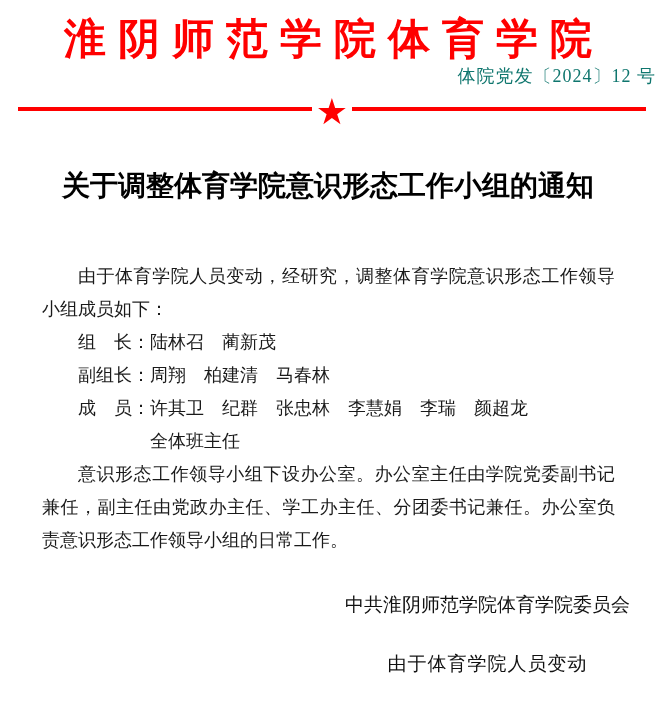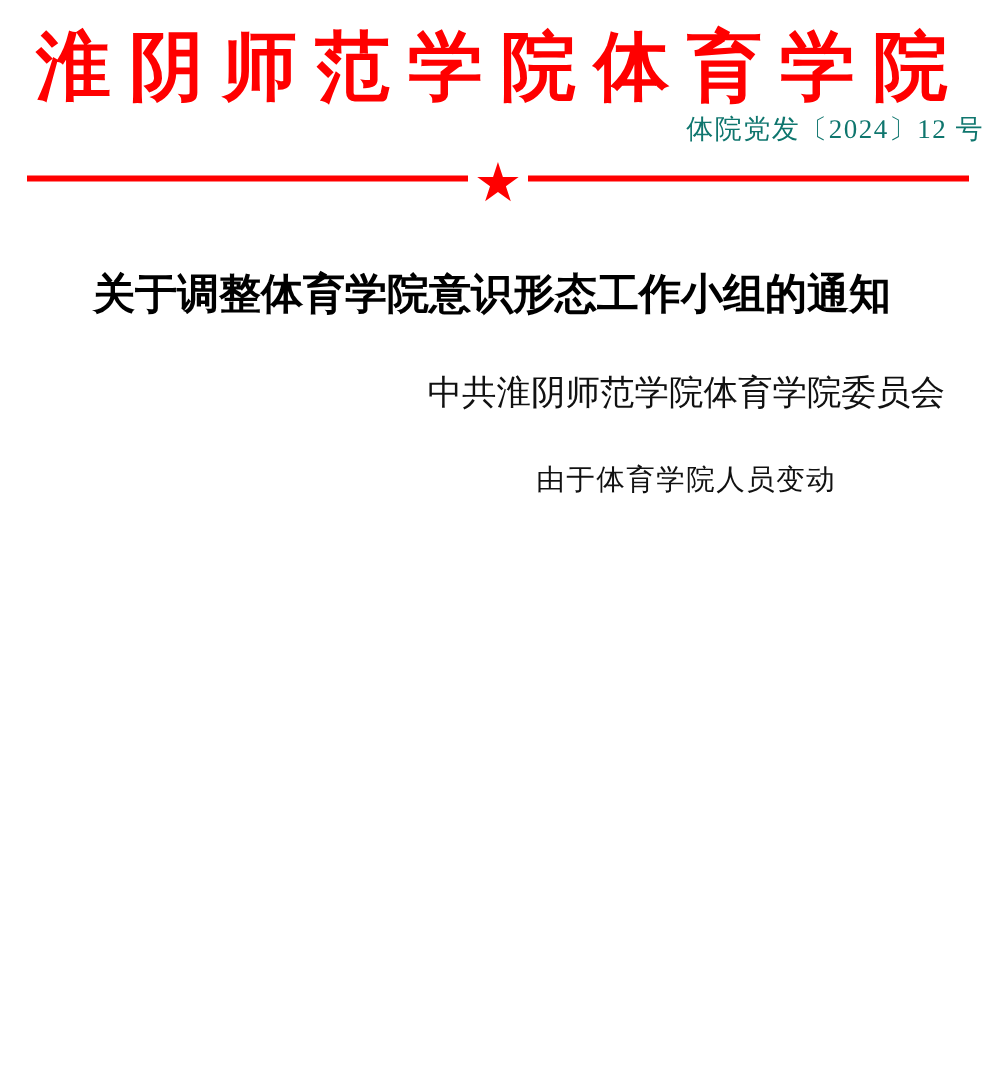--- a/index.html
+++ b/index.html
@@ -13,21 +13,21 @@
     color: var(--ink);
     overflow: hidden;
   }
   .doc { width: 656px; height: 721px; background: #ffffff; }
 
   
   .org-title {
     margin-top: 14px;
     text-align: center;
     color: var(--accent);
-    font-size: 50px;
+    font-size: 42px;
     font-weight: bold;
     letter-spacing: 12px;
     text-indent: 12px;
     line-height: 1.2;
     font-family: "Liberation Serif", "DejaVu Serif", serif;
     white-space: nowrap;
   }
 
   .doc-number {
     text-align: right;
@@ -81,21 +81,21 @@
   .member-list { margin-left: 36px; }
   .member-line { white-space: pre; }
 
   .sig-block {
     margin-top: 34px;
     text-align: right;
     padding-right: 26px;
   }
   .sig-inner { display: inline-block; text-align: center; }
   .sig-org {
-    font-size: 23px;
+    font-size: 19px;
     line-height: 28px;
     white-space: nowrap;
   }
   .sig-date {
     margin-top: 31px;
     font-size: 19px;
     line-height: 28px;
     letter-spacing: 1px;
     white-space: nowrap;
   }
@@ -110,20 +110,34 @@
   <div class="doc-number">体院党发〔2024〕12 号</div>
 
   <div class="separator">
     <div class="seg"></div>
     <span class="star">★</span>
     <div class="seg"></div>
   </div>
 
   <h2 class="notice-title">关于调整体育学院意识形态工作小组的通知</h2>
 
+  <div class="content">
+
+    <p class="para first">由于体育学院人员变动，经研究，调整体育学院意识形态工作领导小组成员如下：</p>
+
+    <div class="member-list">
+      <div class="member-line">组　长：陆林召　蔺新茂</div>
+      <div class="member-line">副组长：周翔　柏建清　马春林</div>
+      <div class="member-line">成　员：许其卫　纪群　张忠林　李慧娟　李瑞　颜超龙</div>
+      <div class="member-line">　　　　全体班主任</div>
+    </div>
+
+    <p class="para">意识形态工作领导小组下设办公室。办公室主任由学院党委副书记兼任，副主任由党政办主任、学工办主任、分团委书记兼任。办公室负责意识形态工作领导小组的日常工作。</p>
+
+  </div>
 
   <div class="sig-block">
     <div class="sig-inner">
       <div class="sig-org">中共淮阴师范学院体育学院委员会</div>
       <div class="sig-date">由于体育学院人员变动</div>
     </div>
   </div>
 
 </div>
 

